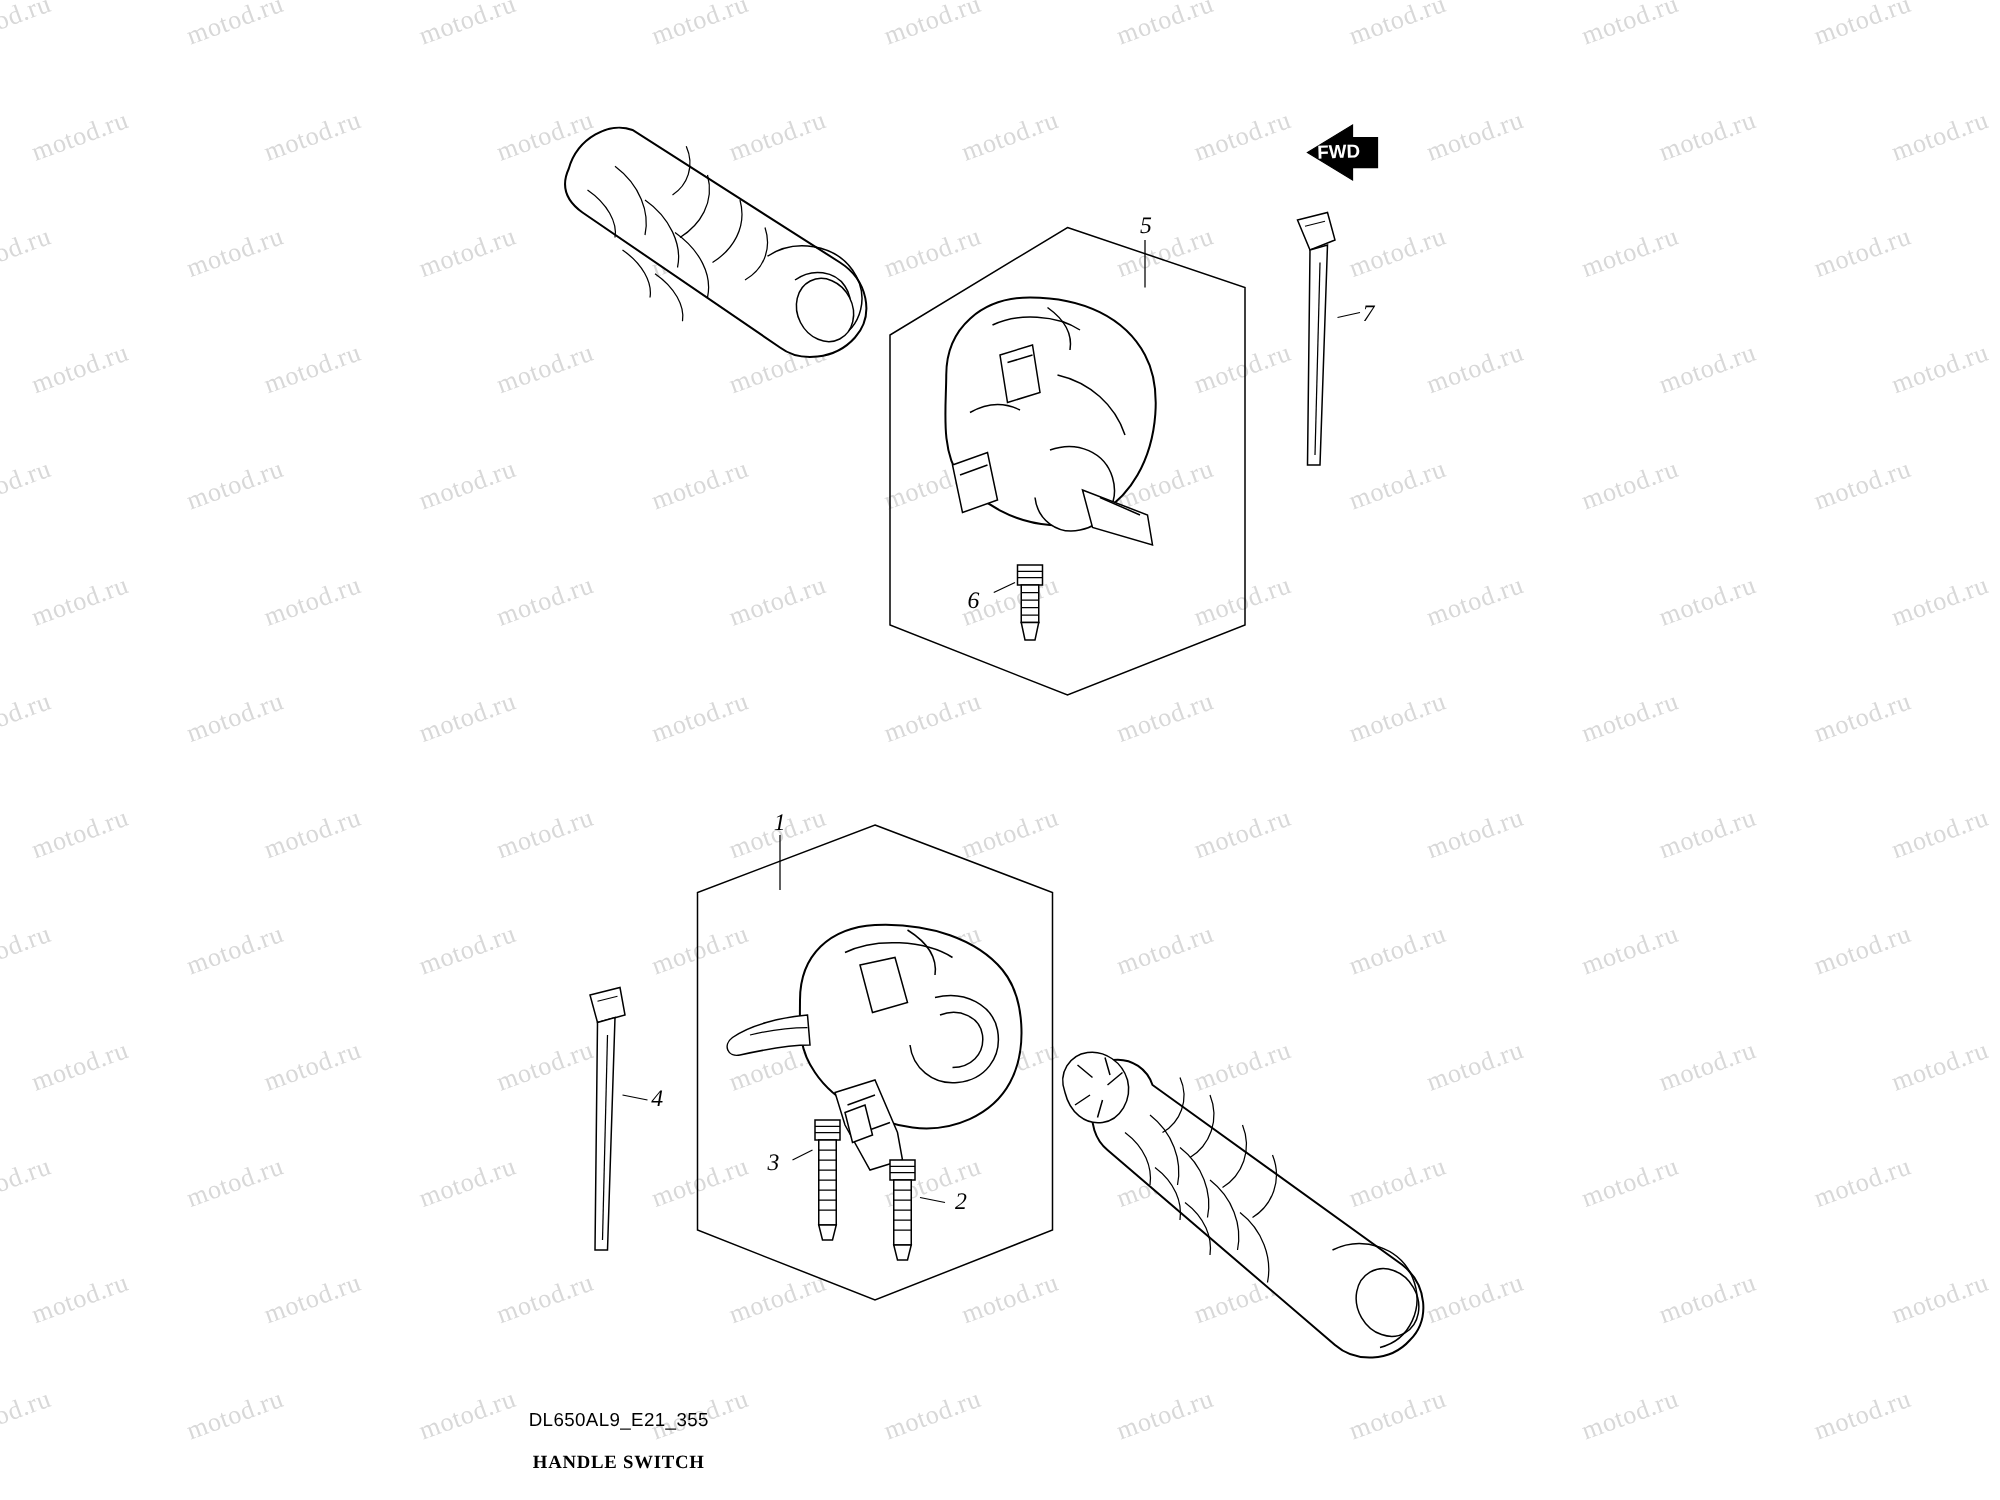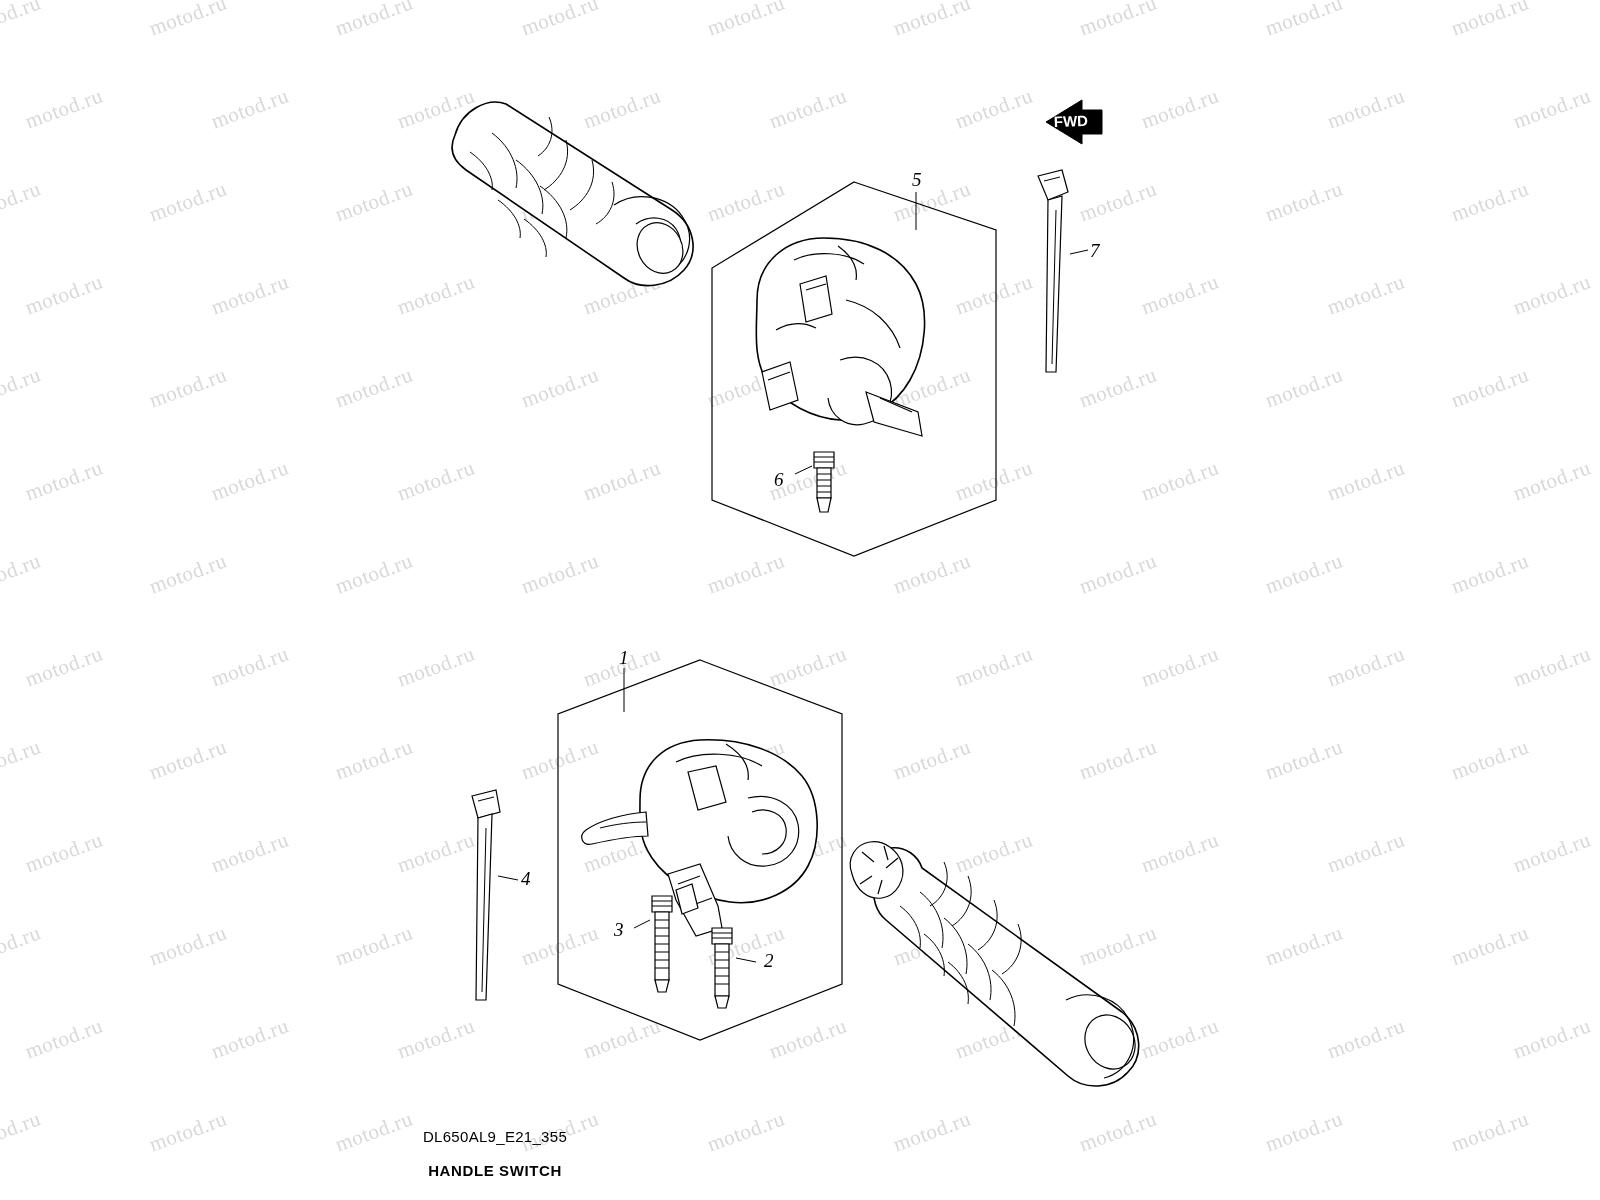--- a/index.html
+++ b/index.html
@@ -62,21 +62,21 @@
     color: #000;
     letter-spacing: 0.3px;
     z-index: 8;
   }
   #footer-name {
     position: absolute;
     left: 330px;
     top: 1162px;
     width: 330px;
     text-align: center;
-    font-family: Liberation Sans, sans-serif;
+    font-family: Liberation Serif, serif;
     font-weight: bold;
     font-size: 15px;
     color: #000;
     letter-spacing: 0.6px;
     z-index: 8;
   }
 
   
   #drawing {
     position: absolute;

